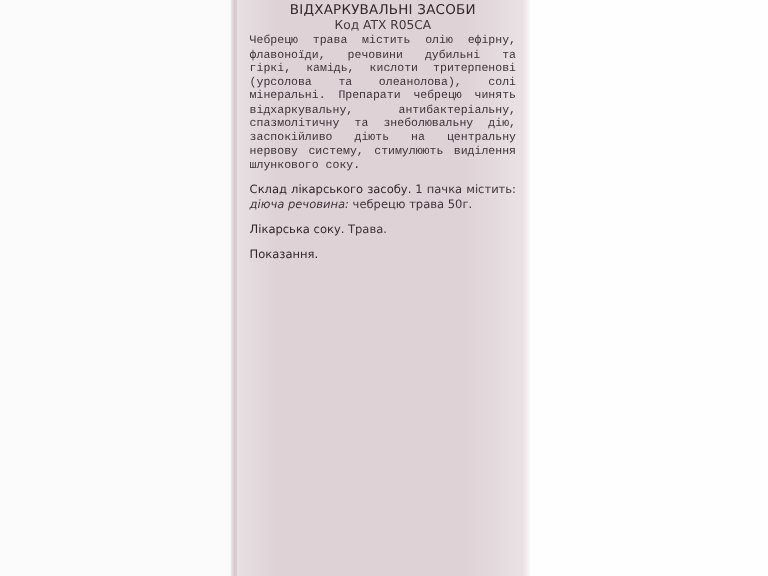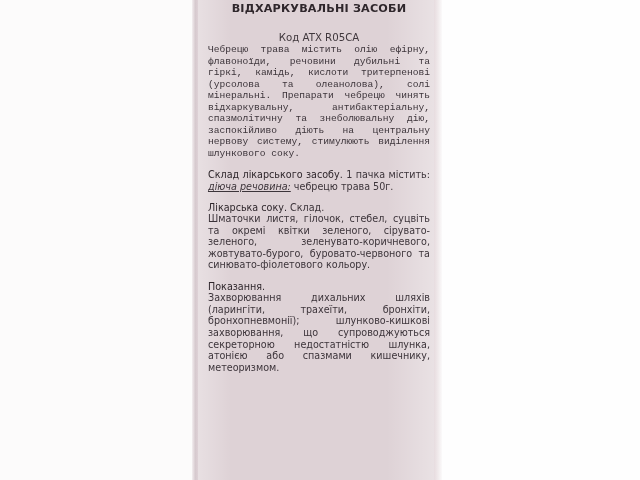--- a/index.html
+++ b/index.html
@@ -23,38 +23,38 @@
        rgba(255,255,255,0) 80%,rgba(255,255,255,.34) 100%);}
   
   .fold-right{position:absolute;left:434px;top:0;width:8px;height:480px;
      background:linear-gradient(to right,#e7dcdf 0%,#efe8ea 45%,#fbfafa 100%);}
   .right-white{position:absolute;left:442px;top:0;width:198px;height:480px;background:#fefefe;}
 
   .content{position:absolute;left:208px;top:0;width:222px;height:480px;
      color:#3a3238;}
 
   .title{
-    text-align:center;font-weight:bold;font-size:11.2px;letter-spacing:.2px;
+    text-align:center;font-weight:normal;font-size:11.2px;letter-spacing:.2px;
     margin-top:2px;line-height:13px;color:#2f272c;
   }
   .subtitle{
-    text-align:center;font-size:10.2px;line-height:13px;margin-top:16px;color:#40383d;
+    text-align:center;font-size:10.2px;line-height:13px;margin-top:0px;color:#40383d;
   }
 
   p.body{
     margin:0;font-size:9.6px;line-height:11.55px;
     text-align:justify;text-justify:inter-word;
     -webkit-hyphens:none;hyphens:none;
     color:#3c343a;
   }
   .gap-lg{height:10px;}
   .gap-md{height:9px;}
   .first{margin-top:9px;font-family:Liberation Mono, monospace;}
   b.h{font-weight:normal;color:#2e262b;}
-  i.act{font-style:italic;text-decoration:underline;}
+  i.act{font-style:italic;}
 </style>
 </head>
 <body>
 
 <div id="page">
 
   <div class="left-white"></div>
   <div class="fold-left"></div>
 
   <div class="panel">
@@ -70,25 +70,23 @@
     <div class="subtitle">Код ATX  R05CA</div>
 
     <p class="body first">Чебрецю трава містить олію ефірну, флавоноїди, речовини дубильні та гіркі, камідь, кислоти тритерпенові (урсолова та олеанолова), солі мінеральні. Препарати чебрецю чинять відхаркувальну, антибактеріальну, спазмолітичну та знеболювальну дію, заспокійливо діють на центральну нервову систему, стимулюють виділення шлункового соку.</p>
 
     <div class="gap-lg"></div>
 
     <p class="body"><b class="h">Склад лікарського засобу.</b><span> 1 пачка містить: </span><i class="act">діюча речовина:</i><span> чебрецю трава 50г.</span></p>
 
     <div class="gap-md"></div>
 
-    <p class="body"><b class="h">Лікарська соку.</b><span> Склад.</span></p>
-    <p class="body">Шматочки листя, гілочок, стебел, суцвіть та окремі квітки зеленого, сірувато-зеленого, зеленувато-коричневого, жовтувато-бурого, буровато-червоного та синювато-фіолетового кольору.</p>
+    <p class="body"><b class="h">Лікарська соку.</b><span> Трава.</span></p>
 
     <div class="gap-lg"></div>
 
     <p class="body"><b class="h">Показання.</b></p>
-    <p class="body">Захворювання дихальних шляхів (ларингіти, трахеїти, бронхіти, бронхопневмонії); шлунково-кишкові захворювання, що супроводжуються секреторною недостатністю шлунка, атонією або спазмами кишечнику, метеоризмом.</p>
 
     <div class="gap-lg"></div>
 
 
   </div>
 </div>
 
 </body></html>

